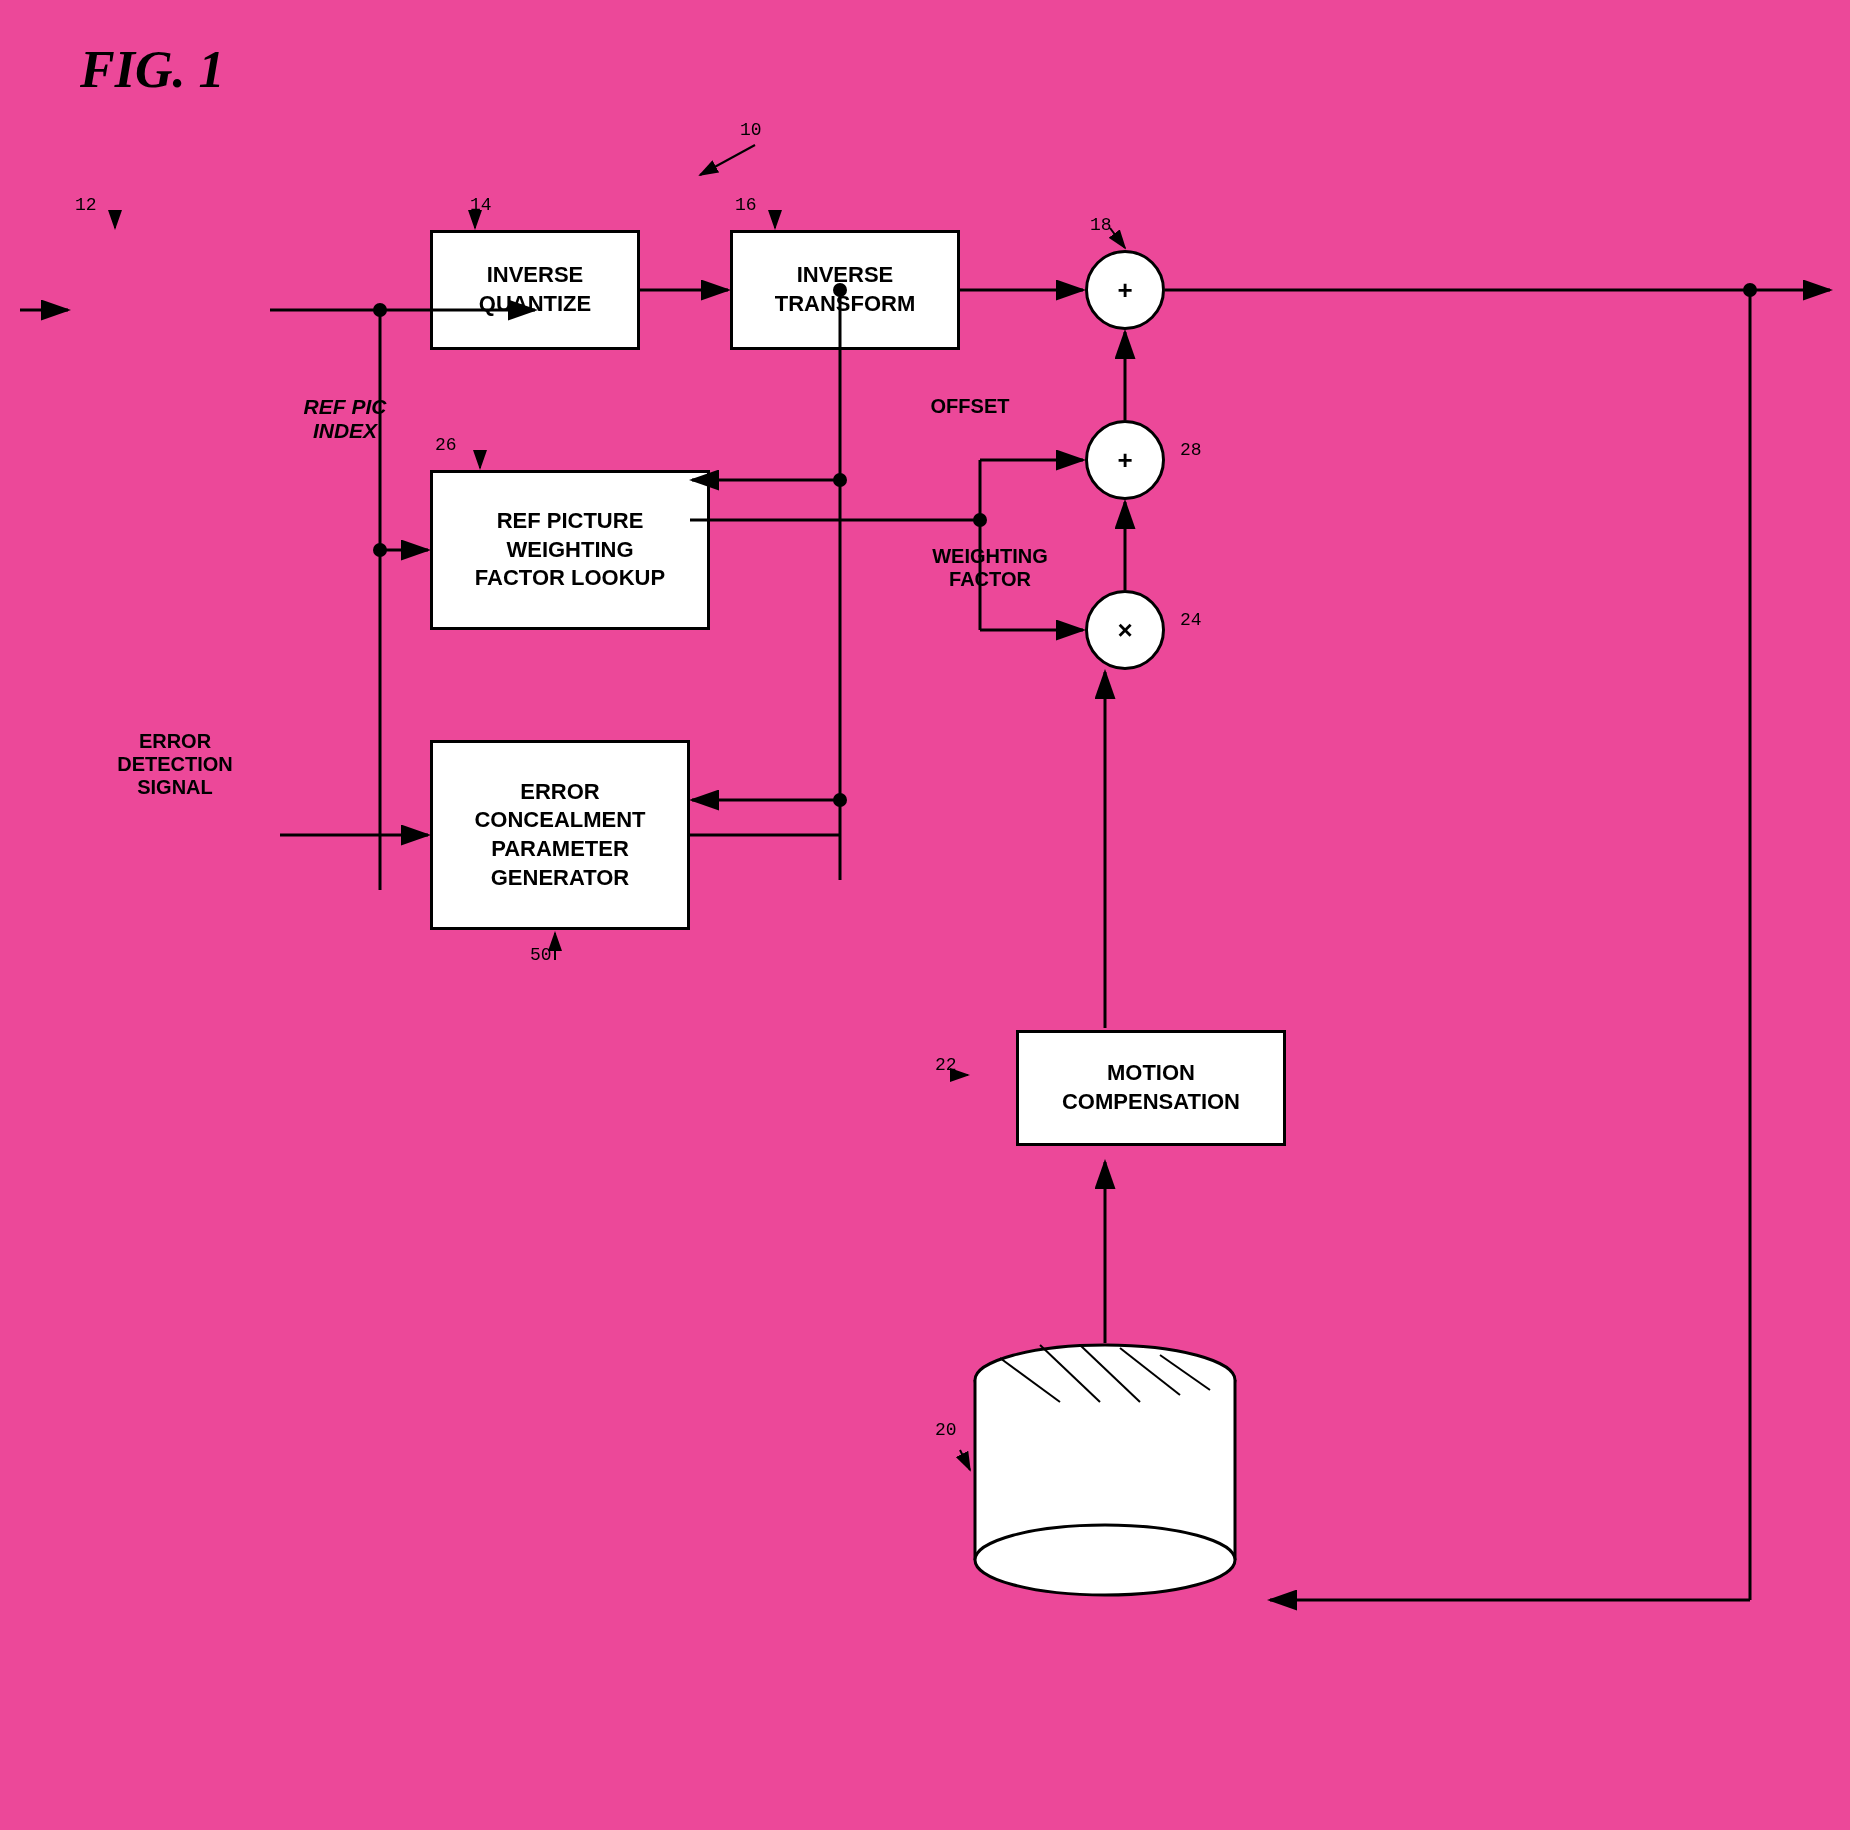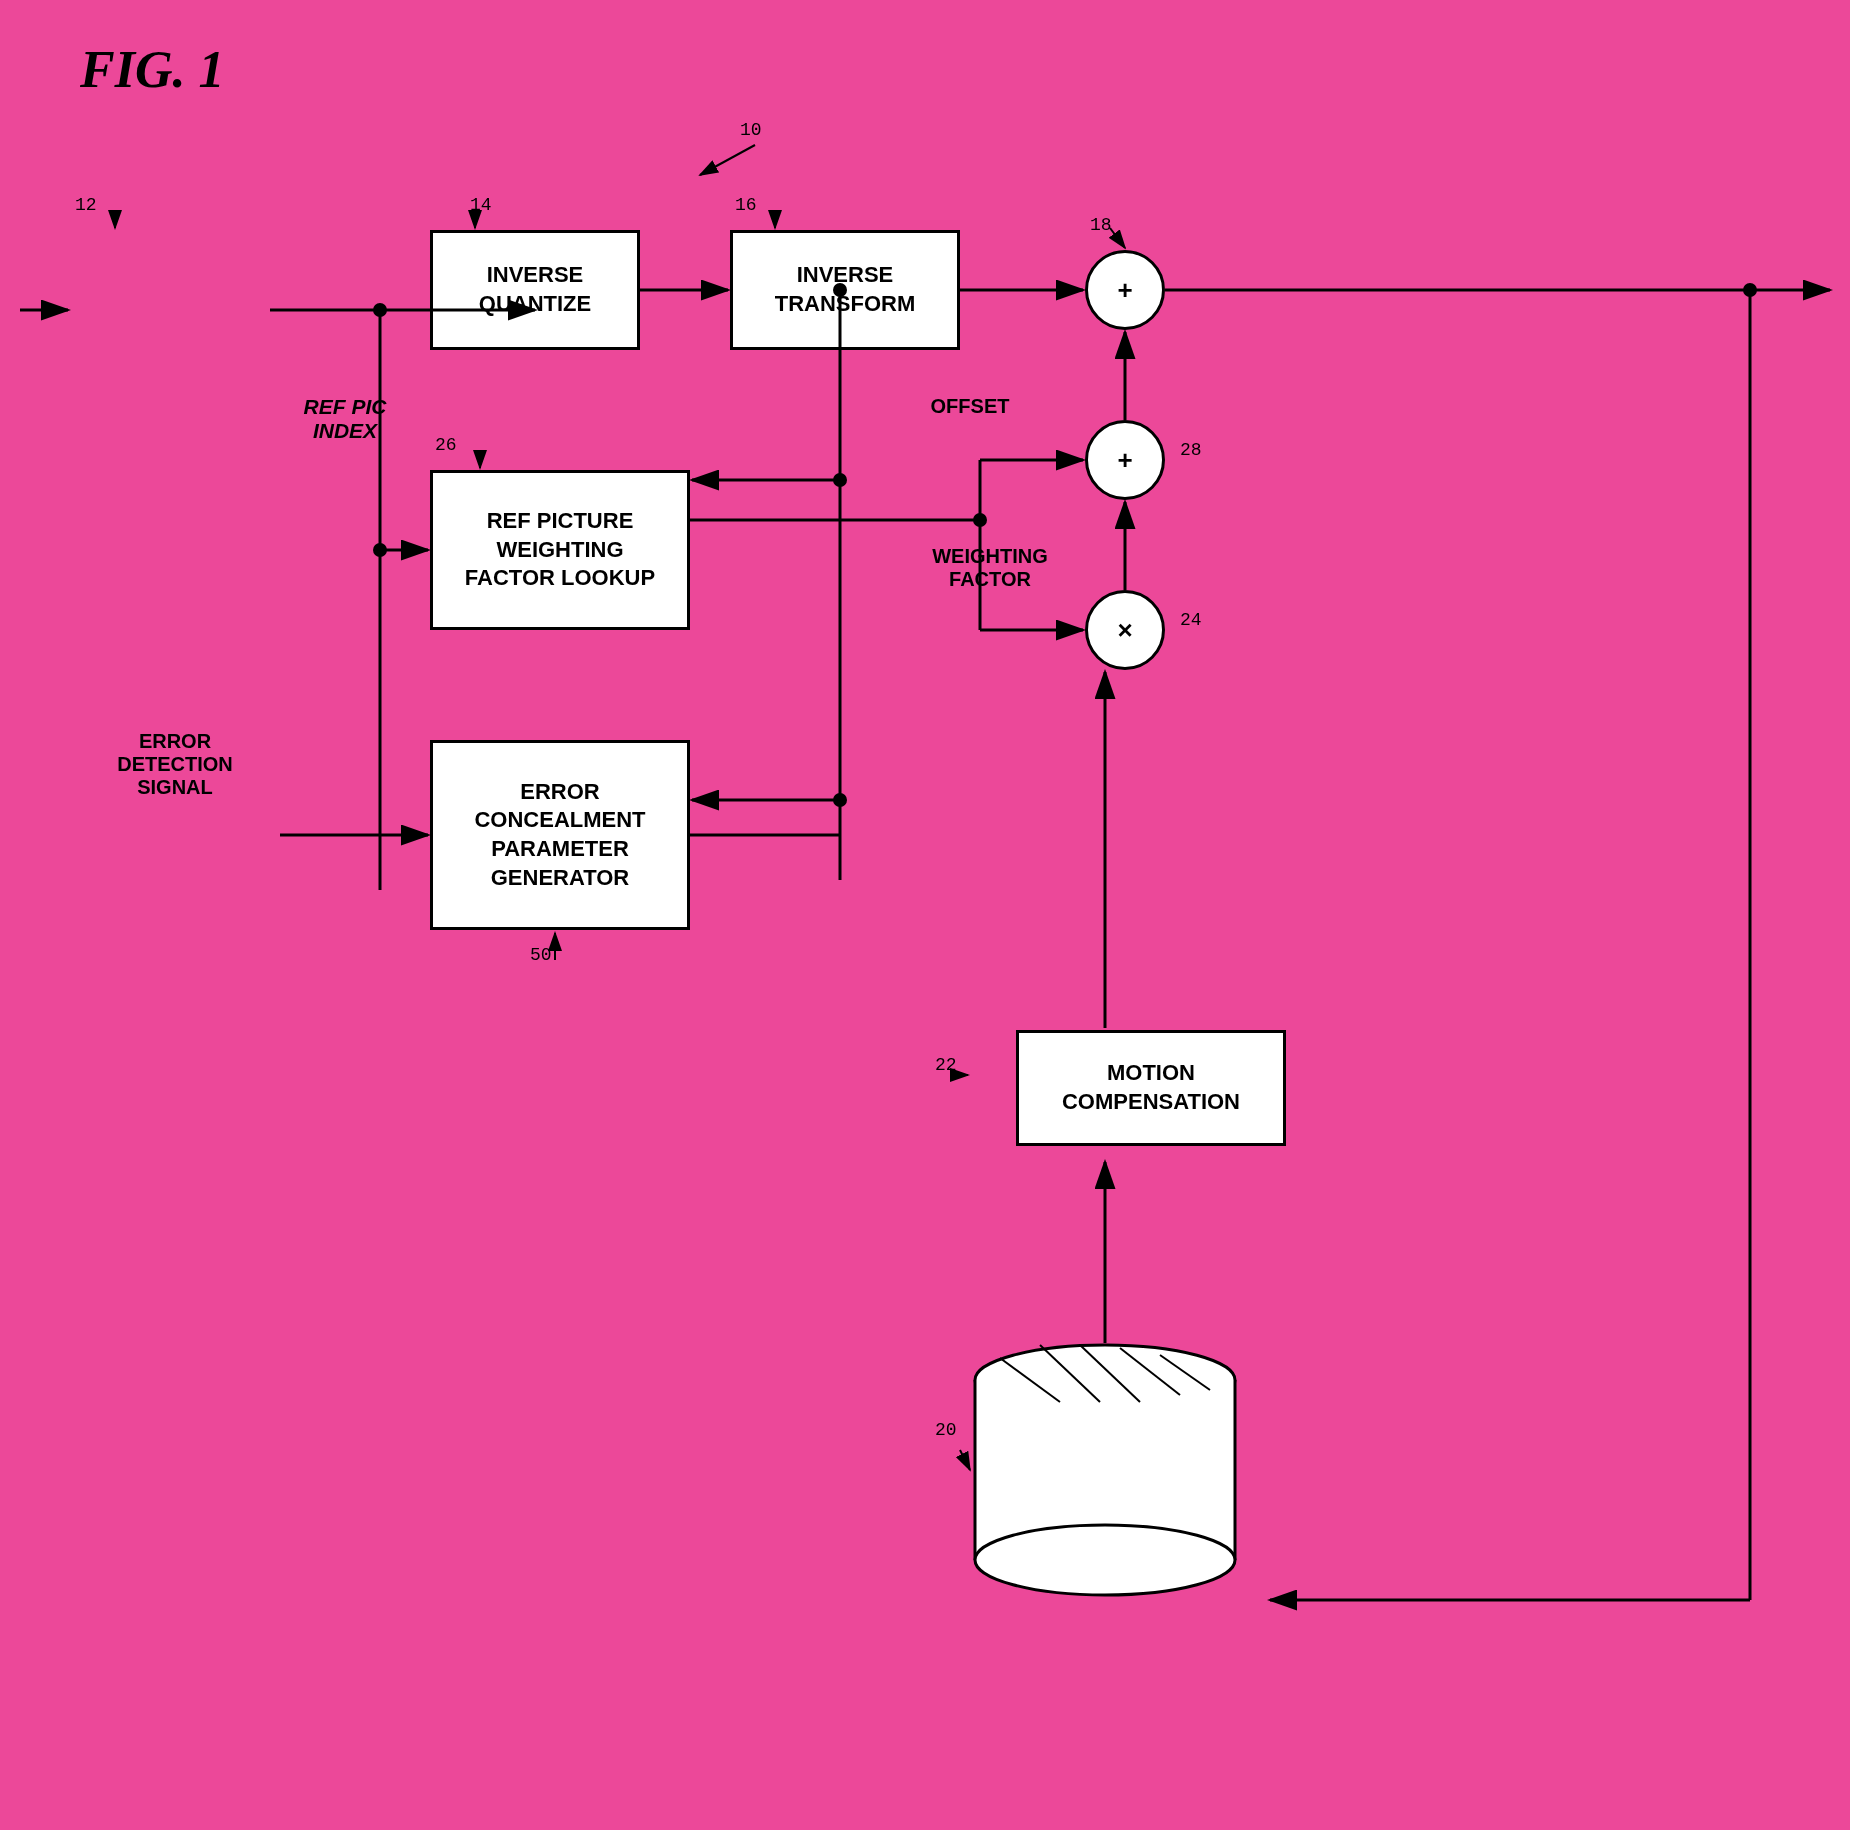--- a/index.html
+++ b/index.html
@@ -114,21 +114,21 @@
   <div class="circle-node" style="left:1085px; top:420px; width:80px; height:80px;">
     <span>+</span>
   </div>
   <div class="ref-label" style="top:440px; left:1180px;">28</div>
 
   <div class="circle-node" style="left:1085px; top:590px; width:80px; height:80px;">
     <span>×</span>
   </div>
   <div class="ref-label" style="top:610px; left:1180px;">24</div>
 
-  <div class="block-box" style="left:430px; top:470px; width:260px; height:160px;">
+  <div class="block-box" style="left:430px; top:470px; width:280px; height:160px;">
     <span style="white-space:pre-line; text-align:center;">REF PICTURE
 WEIGHTING
 FACTOR LOOKUP</span>
   </div>
   <div class="ref-label" style="top:435px; left:435px;">26</div>
 
   <div class="block-box" style="left:430px; top:740px; width:260px; height:190px;">
     <span style="white-space:pre-line; text-align:center;">ERROR
 CONCEALMENT
 PARAMETER

